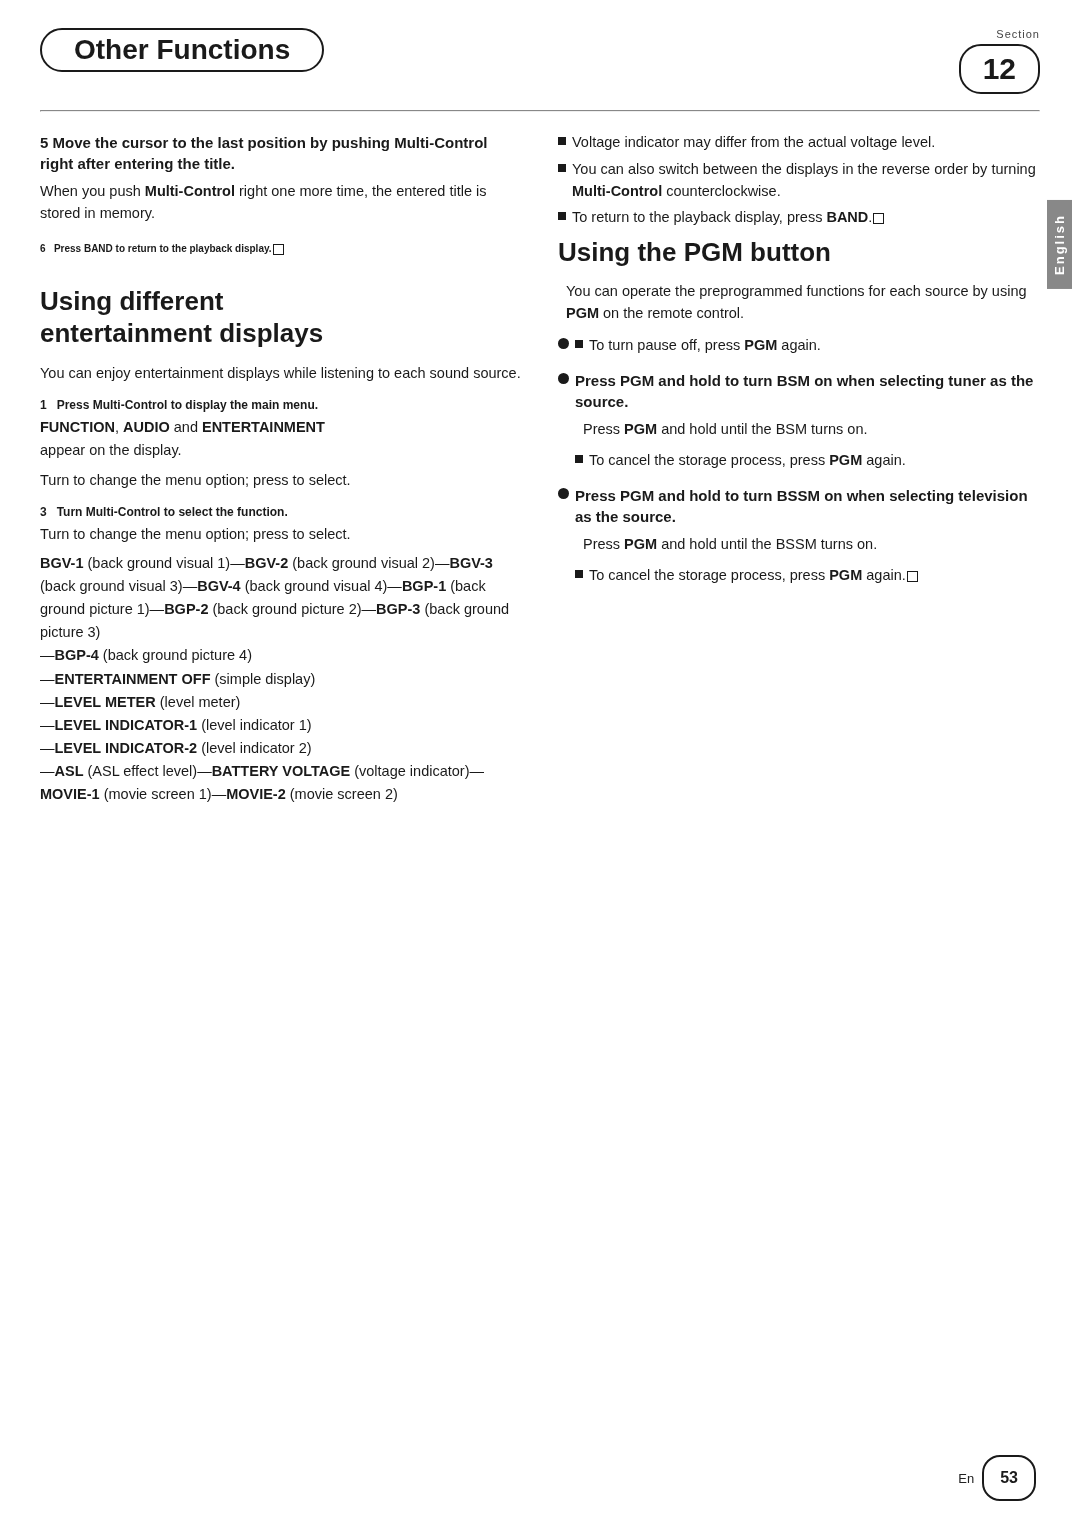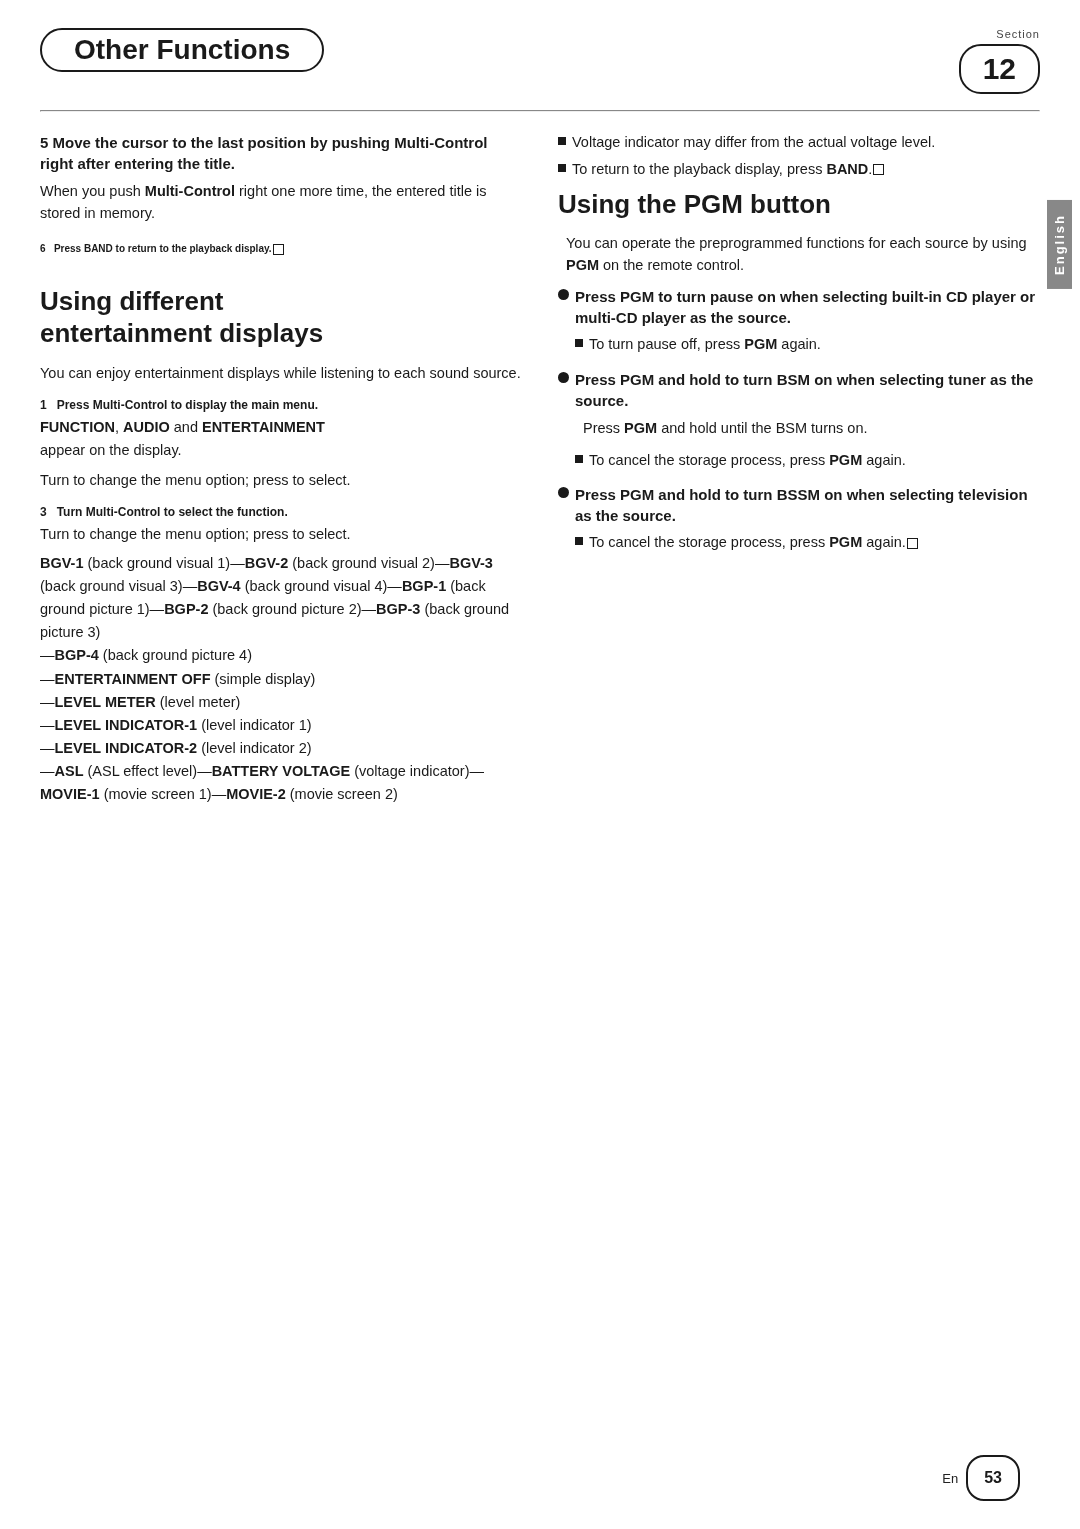--- a/index.html
+++ b/index.html
@@ -198,21 +198,21 @@
 
     .right-body b {
       font-weight: bold;
     }
 
     
     .bottom-bar {
       position: absolute;
       bottom: 28px;
       left: 0;
-      right: 16px;
+      right: 0;
       display: flex;
       justify-content: flex-end;
       align-items: center;
       padding: 0 44px;
       gap: 8px;
     }
 
     .bottom-en {
       font-size: 13px;
       color: #222;
@@ -314,38 +314,43 @@
 
     </div>
 
     <div class="col-right">
 
       <div class="bullet-item">
         <span class="bullet-square"></span>
         <span>Voltage indicator may differ from the actual voltage level.</span>
       </div>
 
+      <div class="bullet-item">
+        <span class="bullet-square"></span>
+        <span>
+          You can also switch between the displays in the reverse order by turning <b>Multi-Control</b> counterclockwise.
+        </span>
+      </div>
 
       <div class="bullet-item">
         <span class="bullet-square"></span>
         <span>
           To return to the playback display, press <b>BAND</b>.<span class="stop-icon"></span>
         </span>
       </div>
 
       <div class="right-section-title">Using the PGM button</div>
 
       <div class="right-body">
         You can operate the preprogrammed functions for each source by using <b>PGM</b> on the remote control.
       </div>
 
       <div class="bullet-item" style="align-items:flex-start; margin-bottom:8px;">
         <span class="bullet-circle" style="margin-top:3px;"></span>
         <div>
-          <div class="step-heading">Press PGM to turn pause on when selecting built-in CD player or multi-CD player as the source.</div>
           <div class="bullet-item">
             <span class="bullet-square"></span>
             <span>To turn pause off, press <b>PGM</b> again.</span>
           </div>
         </div>
       </div>
 
       <div class="bullet-item" style="align-items:flex-start; margin-bottom:8px;">
         <span class="bullet-circle" style="margin-top:3px;"></span>
         <div>
@@ -355,20 +360,21 @@
             <span class="bullet-square"></span>
             <span>To cancel the storage process, press <b>PGM</b> again.</span>
           </div>
         </div>
       </div>
 
       <div class="bullet-item" style="align-items:flex-start; margin-bottom:8px;">
         <span class="bullet-circle" style="margin-top:3px;"></span>
         <div>
           <div class="step-heading">Press PGM and hold to turn BSSM on when selecting television as the source.</div>
+          <div class="right-body">Press <b>PGM</b> and hold until the BSSM turns on.</div>
           <div class="bullet-item">
             <span class="bullet-square"></span>
             <span>To cancel the storage process, press <b>PGM</b> again.<span class="stop-icon"></span></span>
           </div>
         </div>
       </div>
 
     </div>
   </div>
 

